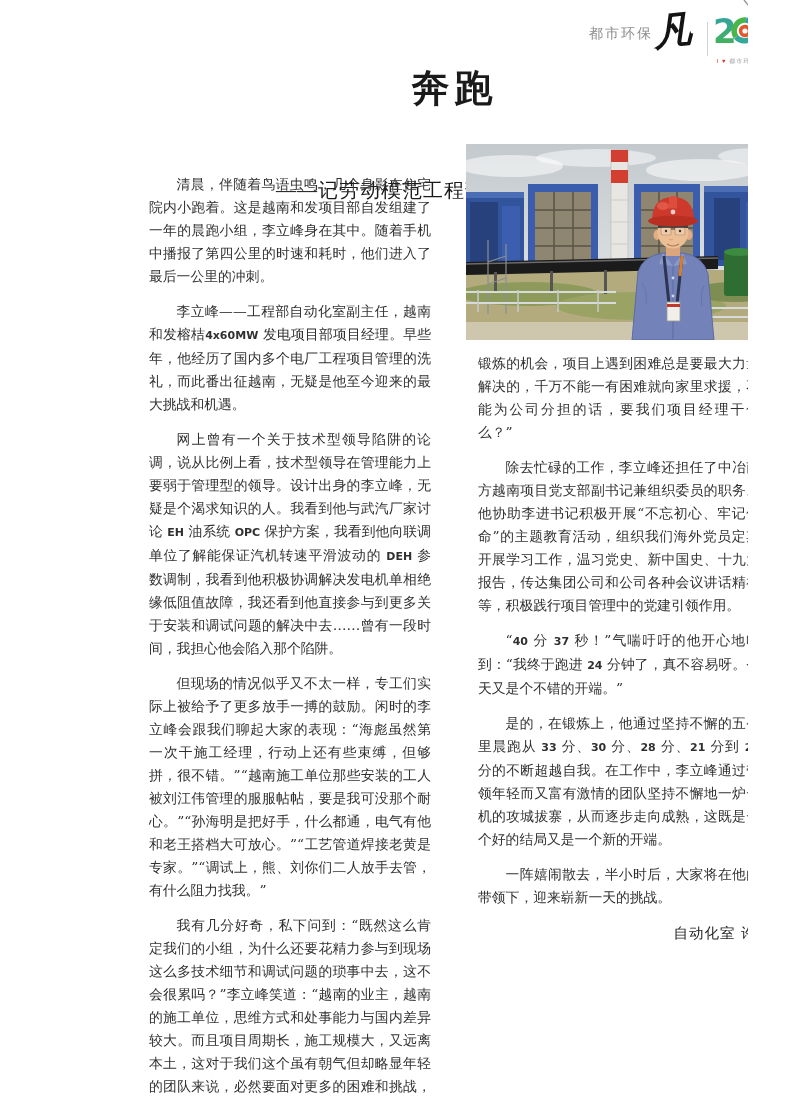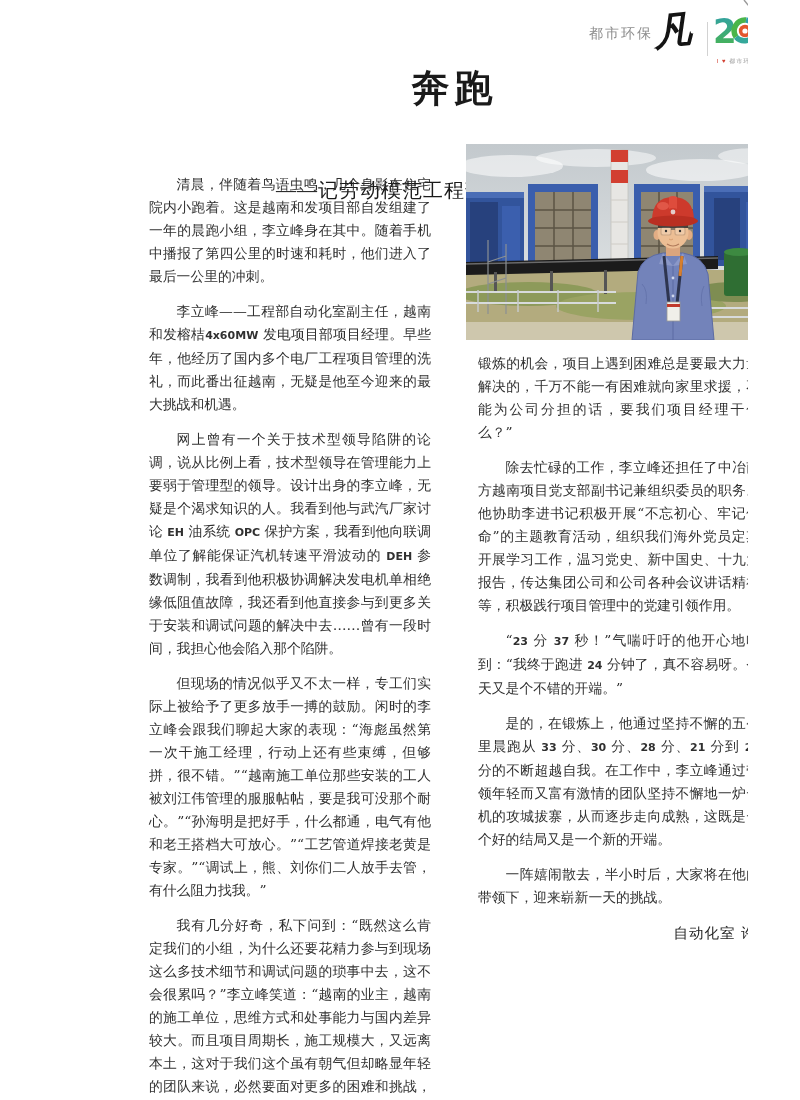--- a/index.html
+++ b/index.html
@@ -217,20 +217,20 @@
         <ellipse cx="207" cy="77" rx="25" ry="5.5" fill="#b92f22"></ellipse>
         <path d="M203 53 Q207 51 211 53 L211 65 Q207 63 203 65 Z" fill="#de4c3c"></path>
         <ellipse cx="197" cy="62" rx="6" ry="4" fill="#e86452" opacity="0.7"></ellipse>
         <circle cx="207" cy="68" r="2.4" fill="#e8e8e8" opacity="0.85"></circle>
       </g>
     </svg>
 
     <p class="cont">锻炼的机会，项目上遇到困难总是要最大力量解决的，千万不能一有困难就向家里求援，不能为公司分担的话，要我们项目经理干什么？”</p>
     <div>
         <p>除去忙碌的工作，李立峰还担任了中冶南方越南项目党支部副书记兼组织委员的职务。他协助李进书记积极开展“不忘初心、牢记使命”的主题教育活动，组织我们海外党员定期开展学习工作，温习党史、新中国史、十九大报告，传达集团公司和公司各种会议讲话精神等，积极践行项目管理中的党建引领作用。</p>
-        <p>“<span class="lat">23</span> 分 <span class="lat">37</span> 秒！”气喘吁吁的他开心地喊到：“我终于跑进 <span class="lat">24</span> 分钟了，真不容易呀。今天又是个不错的开端。”</p>
+        <p>“<span class="lat">40</span> 分 <span class="lat">37</span> 秒！”气喘吁吁的他开心地喊到：“我终于跑进 <span class="lat">24</span> 分钟了，真不容易呀。今天又是个不错的开端。”</p>
         <p>是的，在锻炼上，他通过坚持不懈的五公里晨跑从 <span class="lat">33</span> 分、<span class="lat">30</span> 分、<span class="lat">28</span> 分、<span class="lat">21</span> 分到 <span class="lat">24</span> 分的不断超越自我。在工作中，李立峰通过带领年轻而又富有激情的团队坚持不懈地一炉一机的攻城拔寨，从而逐步走向成熟，这既是一个好的结局又是一个新的开端。</p>
         <p>一阵嬉闹散去，半小时后，大家将在他的带领下，迎来崭新一天的挑战。</p>
       </div>
     <div class="byline">自动化室  许岩</div>
   </div>
 
 </div>
 
 </body></html>

